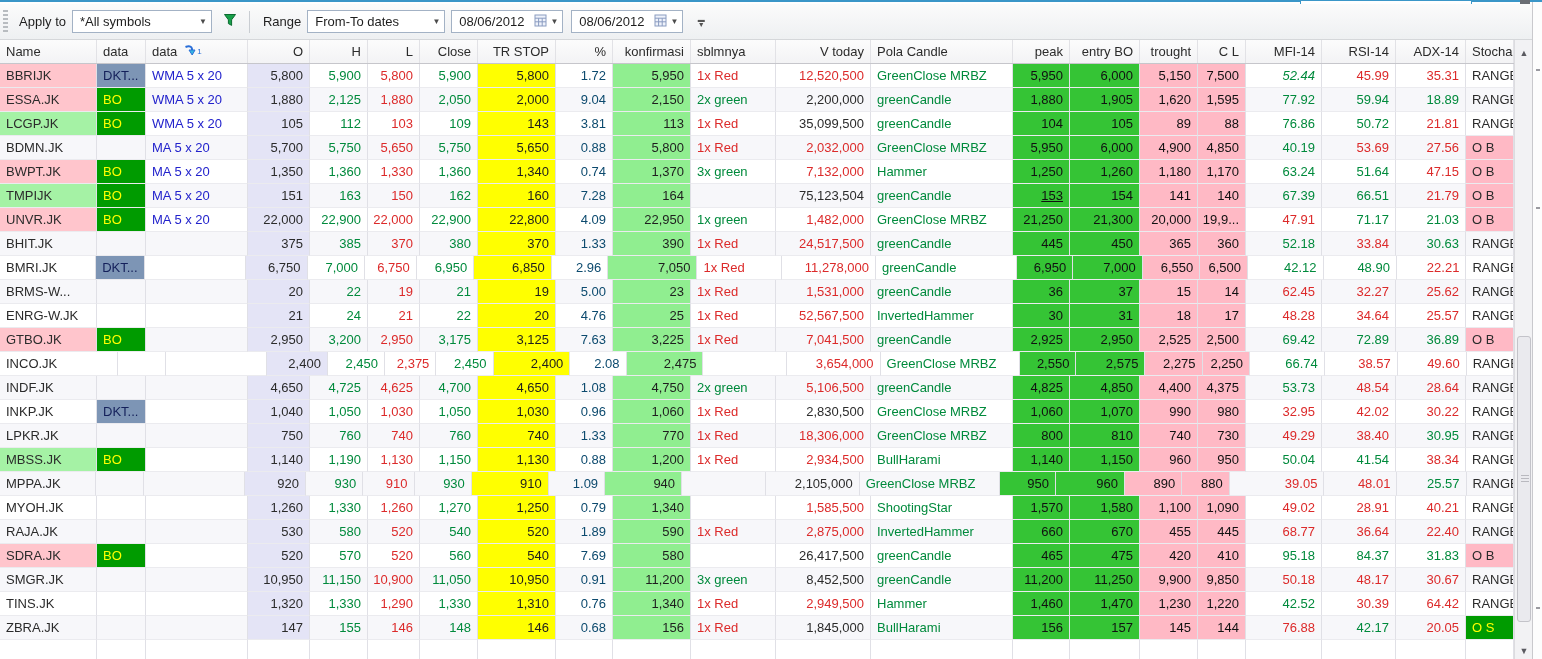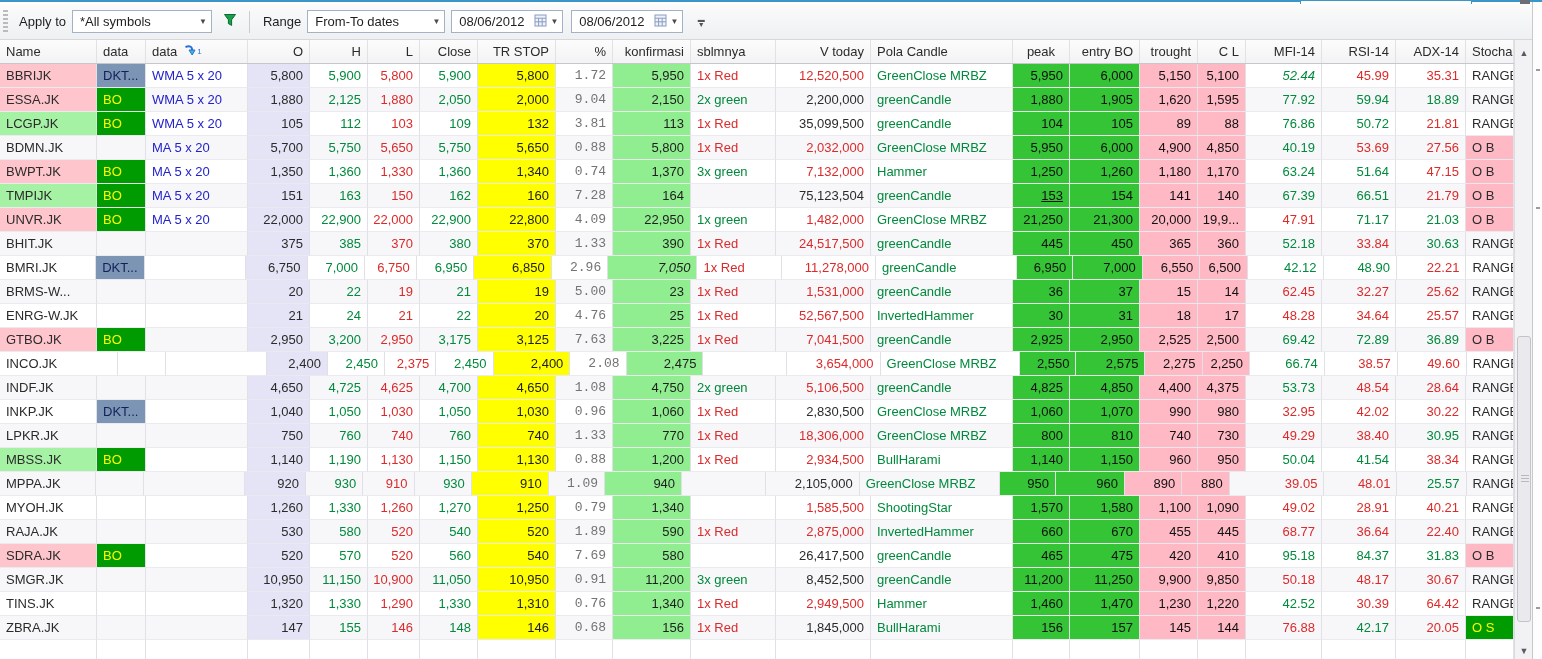--- a/index.html
+++ b/index.html
@@ -50,21 +50,21 @@
   .al-l { justify-content:flex-start; } .al-r { justify-content:flex-end; }
 
   .t-g { color:#008a3c; } .t-r { color:#dc2a2a; } .t-d { color:#2b2b2b; }
   .nbg-p { background:#ffc5cc; } .nbg-g { background:#a5f2a5; } .nbg-w { }
   .c-bo { background:#009b00; color:#ffff00; }
   .c-dkt { background:#7d95b5; color:#14205a; }
   .c-d2 { color:#2222cc; }
   .c-o { background:#e4e4f6; }
   .c-h { color:#008a3c; } .c-l { color:#dc2a2a; } .c-cl { color:#008a3c; }
   .c-ts { background:#ffff00; color:#1e1e1e; }
-  .c-p { color:#737373;font-family:Liberation Mono, monospace; }
+  .c-p { color:#0c4a6e; }
   .c-k { background:#90ee90; color:#1e1e1e; }
   .c-pc { color:#008a3c; }
   .c-grnbg { background:#35c435; color:#111; }
   .c-pnkbg { background:#ffb9c5; color:#111; }
   .st-w { } .st-p { background:#ffb9c5; } .st-g { background:#009b00; color:#ffff00; }
   .empty .td { background:#fff !important; color:transparent; }
 
   
   #vscroll { position:absolute; left:1514px; top:38px; width:18px; height:621px;
     background:#f2f2f4; border-left:1px solid #dcdcdf; }
@@ -175,21 +175,21 @@
         </div>
         <div class="hc al-l" style="width: 85px;">
           <span>sblmnya</span>
         </div>
         <div class="hc al-r" style="width: 95px;">
           <span>V today</span>
         </div>
         <div class="hc al-l" style="width: 142px;">
           <span>Pola Candle</span>
         </div>
-        <div class="hc al-r" style="width: 57px; justify-content: center;">
+        <div class="hc al-r" style="width: 57px;">
           <span>peak</span>
         </div>
         <div class="hc al-r" style="width: 70px;">
           <span>entry BO</span>
         </div>
         <div class="hc al-r" style="width: 58px;">
           <span>trought</span>
         </div>
         <div class="hc al-r" style="width: 48px;">
           <span>C L</span>
@@ -218,21 +218,21 @@
           <div class="td al-r c-cl" style="width: 58px;">5,900</div>
           <div class="td al-r c-ts" style="width: 78px;">5,800</div>
           <div class="td al-r c-p" style="width: 57px;">1.72</div>
           <div class="td al-r c-k" style="width: 78px;">5,950</div>
           <div class="td al-l t-r" style="width: 85px;">1x Red</div>
           <div class="td al-r t-r" style="width: 95px;">12,520,500</div>
           <div class="td al-l c-pc" style="width: 142px;">GreenClose MRBZ</div>
           <div class="td al-r c-grnbg" style="width: 57px;">5,950</div>
           <div class="td al-r c-grnbg" style="width: 70px;">6,000</div>
           <div class="td al-r c-pnkbg" style="width: 58px;">5,150</div>
-          <div class="td al-r c-pnkbg" style="width: 48px;">5,100</div>
+          <div class="td al-r c-pnkbg" style="width: 48px;">7,500</div>
           <div class="td al-r t-g" style="width: 76px; font-style: italic;">52.44</div>
           <div class="td al-r t-r" style="width: 74px;">45.99</div>
           <div class="td al-r t-r" style="width: 70px;">35.31</div>
           <div class="td al-l st-w" style="width: 48px;">RANGE</div>
         </div>
         <div class="tr odd">
           <div class="td al-l nbg-p" style="width: 97px;">ESSA.JK</div>
           <div class="td al-l c-bo" style="width: 49px;">BO</div>
           <div class="td al-l c-d2" style="width: 102px;">WMA 5 x 20</div>
           <div class="td al-r c-o" style="width: 62px;">1,880</div>
@@ -255,21 +255,21 @@
           <div class="td al-l st-w" style="width: 48px;">RANGE</div>
         </div>
         <div class="tr">
           <div class="td al-l nbg-g" style="width: 97px;">LCGP.JK</div>
           <div class="td al-l c-bo" style="width: 49px;">BO</div>
           <div class="td al-l c-d2" style="width: 102px;">WMA 5 x 20</div>
           <div class="td al-r c-o" style="width: 62px;">105</div>
           <div class="td al-r c-h" style="width: 58px;">112</div>
           <div class="td al-r c-l" style="width: 52px; text-align: center;">103</div>
           <div class="td al-r c-cl" style="width: 58px;">109</div>
-          <div class="td al-r c-ts" style="width: 78px;">132</div>
+          <div class="td al-r c-ts" style="width: 78px;">143</div>
           <div class="td al-r c-p" style="width: 57px;">3.81</div>
           <div class="td al-r c-k" style="width: 78px;">113</div>
           <div class="td al-l t-r" style="width: 85px;">1x Red</div>
           <div class="td al-r t-d" style="width: 95px;">35,099,500</div>
           <div class="td al-l c-pc" style="width: 142px;">greenCandle</div>
           <div class="td al-r c-grnbg" style="width: 57px;">104</div>
           <div class="td al-r c-grnbg" style="width: 70px;">105</div>
           <div class="td al-r c-pnkbg" style="width: 58px;">89</div>
           <div class="td al-r c-pnkbg" style="width: 48px;">88</div>
           <div class="td al-r t-g" style="width: 76px;">76.86</div>
@@ -395,21 +395,21 @@
         <div class="tr">
           <div class="td al-l nbg-w" style="width: 97px;">BMRI.JK</div>
           <div class="td al-l c-dkt" style="width: 49px;">DKT...</div>
           <div class="td al-l c-d2" style="width: 102px;"></div>
           <div class="td al-r c-o" style="width: 62px;">6,750</div>
           <div class="td al-r c-h" style="width: 58px;">7,000</div>
           <div class="td al-r c-l" style="width: 52px;">6,750</div>
           <div class="td al-r c-cl" style="width: 58px;">6,950</div>
           <div class="td al-r c-ts" style="width: 78px;">6,850</div>
           <div class="td al-r c-p" style="width: 57px;">2.96</div>
-          <div class="td al-r c-k" style="width: 90px; font-style: italic;">7,050</div>
+          <div class="td al-r c-k" style="width: 90px;">7,050</div>
           <div class="td al-l t-r" style="width: 85px;">1x Red</div>
           <div class="td al-r t-r" style="width: 95px;">11,278,000</div>
           <div class="td al-l c-pc" style="width: 142px;">greenCandle</div>
           <div class="td al-r c-grnbg" style="width: 57px;">6,950</div>
           <div class="td al-r c-grnbg" style="width: 70px;">7,000</div>
           <div class="td al-r c-pnkbg" style="width: 58px;">6,550</div>
           <div class="td al-r c-pnkbg" style="width: 48px;">6,500</div>
           <div class="td al-r t-g" style="width: 76px; padding-left: 24px;">42.12</div>
           <div class="td al-r t-g" style="width: 74px;">48.90</div>
           <div class="td al-r t-r" style="width: 70px;">22.21</div>

